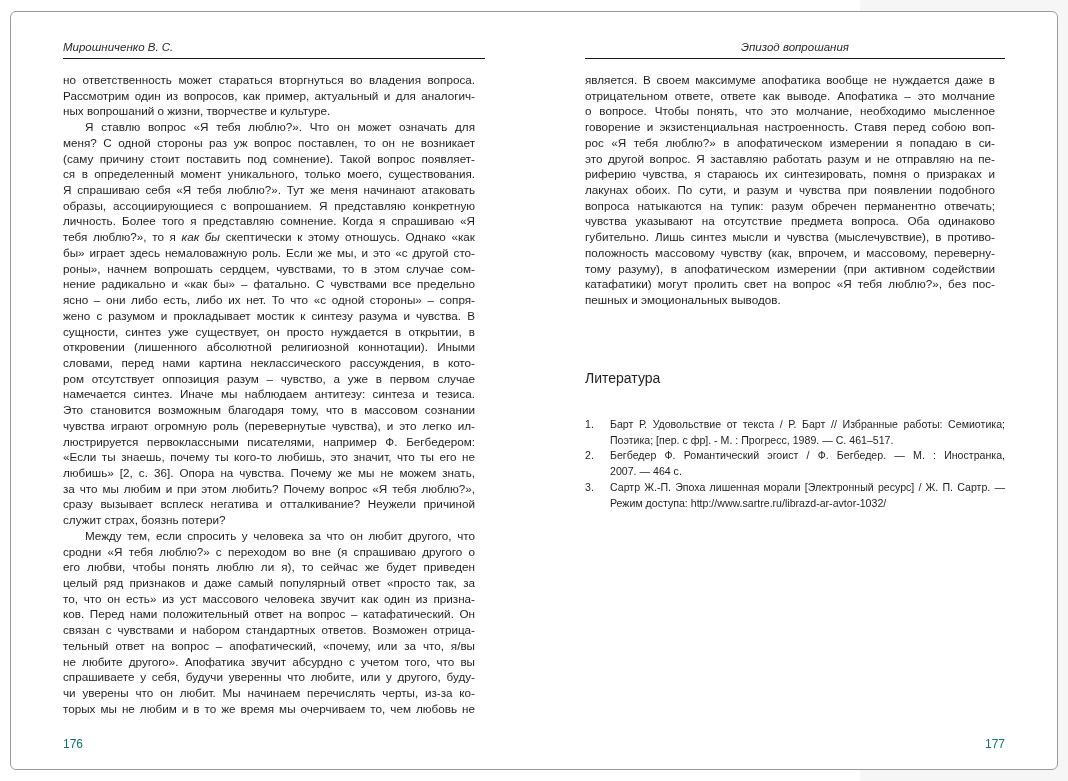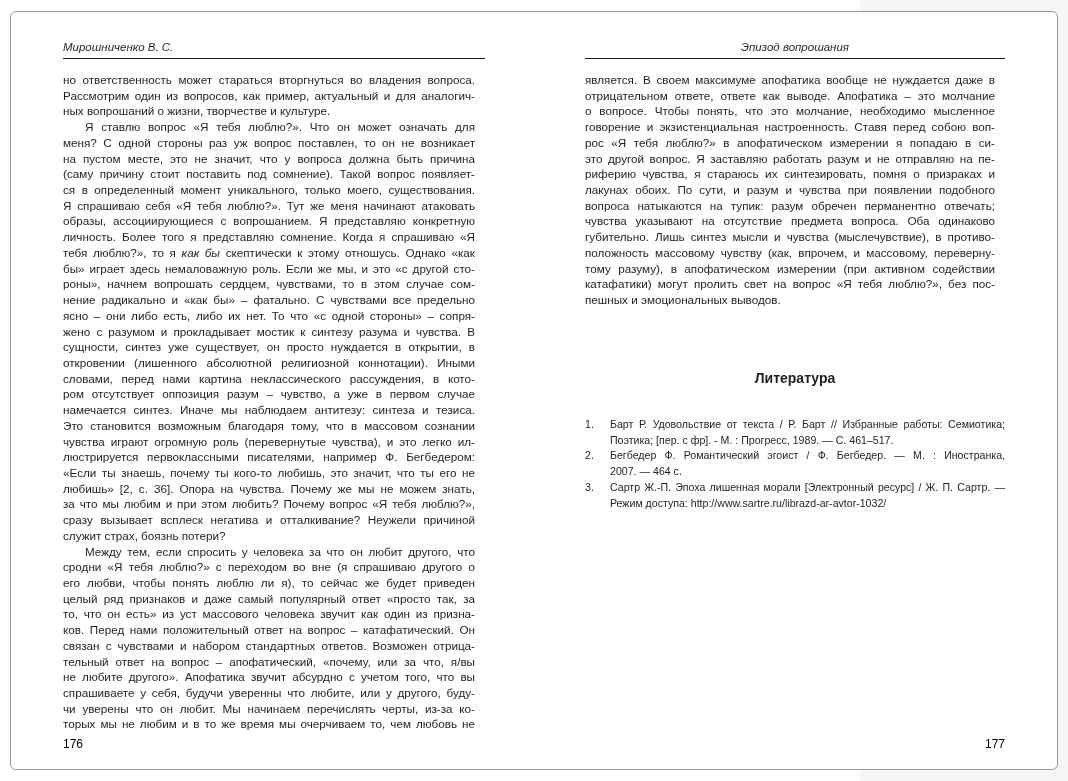--- a/index.html
+++ b/index.html
@@ -27,30 +27,30 @@
   .head-rule { margin-top:4px; border-top:1.5px solid #1d1d1d; height:0; }
 
   .body-text { position:absolute; left:0; right:10px; top:32px; font-size:11.7px; }
   .line { line-height:15.72px; min-height:15.72px; }
   .line.j { text-align:justify; text-align-last:justify; }
   .para.ind .line:first-child { text-indent:22px; }
   .it { font-style:italic; }
 
   .lit-heading {
     position:absolute; top:330px; left:0; right:0;
-    text-align:center; font-size:14px; color:#1f1f1f;font-weight:bold;
+    font-size:14px; color:#1f1f1f;
   }
   .refs { position:absolute; top:377px; left:0; right:0; font-size:10.6px; }
   .ref { display:flex; }
   .ref-num { width:25px; flex:0 0 25px; line-height:15.72px; }
   .ref-lines { flex:1 1 auto; min-width:0; }
   .refs .line { line-height:15.72px; }
 
   .page-number {
-    position:absolute; top:697px; font-size:12px; color:#000000;
+    position:absolute; top:697px; font-size:12px; color:#0f766e;
   }
   .page.left  .page-number { left:0; }
   .page.right .page-number { right:0; text-align:left; }
 </style>
 </head>
 <body>
 
 <div class="scan">
   <div class="frame"></div>
 
@@ -61,21 +61,20 @@
     </header>
     <div class="body-text">
         <div class="para">
           <div class="line j">но ответственность может стараться вторгнуться во владения вопроса.</div>
           <div class="line j">Рассмотрим один из вопросов, как пример, актуальный и для аналогич-</div>
           <div class="line">ных вопрошаний о жизни, творчестве и культуре.</div>
         </div>
         <div class="para ind">
           <div class="line j">Я ставлю вопрос «Я тебя люблю?». Что он может означать для</div>
           <div class="line j">меня? С одной стороны раз уж вопрос поставлен, то он не возникает</div>
-          <div class="line j">на пустом месте, это не значит, что у вопроса должна быть причина</div>
           <div class="line j">(саму причину стоит поставить под сомнение). Такой вопрос появляет-</div>
           <div class="line j">ся в определенный момент уникального, только моего, существования.</div>
           <div class="line j">Я спрашиваю себя «Я тебя люблю?». Тут же меня начинают атаковать</div>
           <div class="line j">образы, ассоциирующиеся с вопрошанием. Я представляю конкретную</div>
           <div class="line j">личность. Более того я представляю сомнение. Когда я спрашиваю «Я</div>
           <div class="line j"><span>тебя люблю?», то я </span><span class="it">как бы</span><span> скептически к этому отношусь. Однако «как</span></div>
           <div class="line j">бы» играет здесь немаловажную роль. Если же мы, и это «с другой сто-</div>
           <div class="line j">роны», начнем вопрошать сердцем, чувствами, то в этом случае сом-</div>
           <div class="line j">нение радикально и «как бы» – фатально. С чувствами все предельно</div>
           <div class="line j">ясно – они либо есть, либо их нет. То что «с одной стороны» – сопря-</div>

